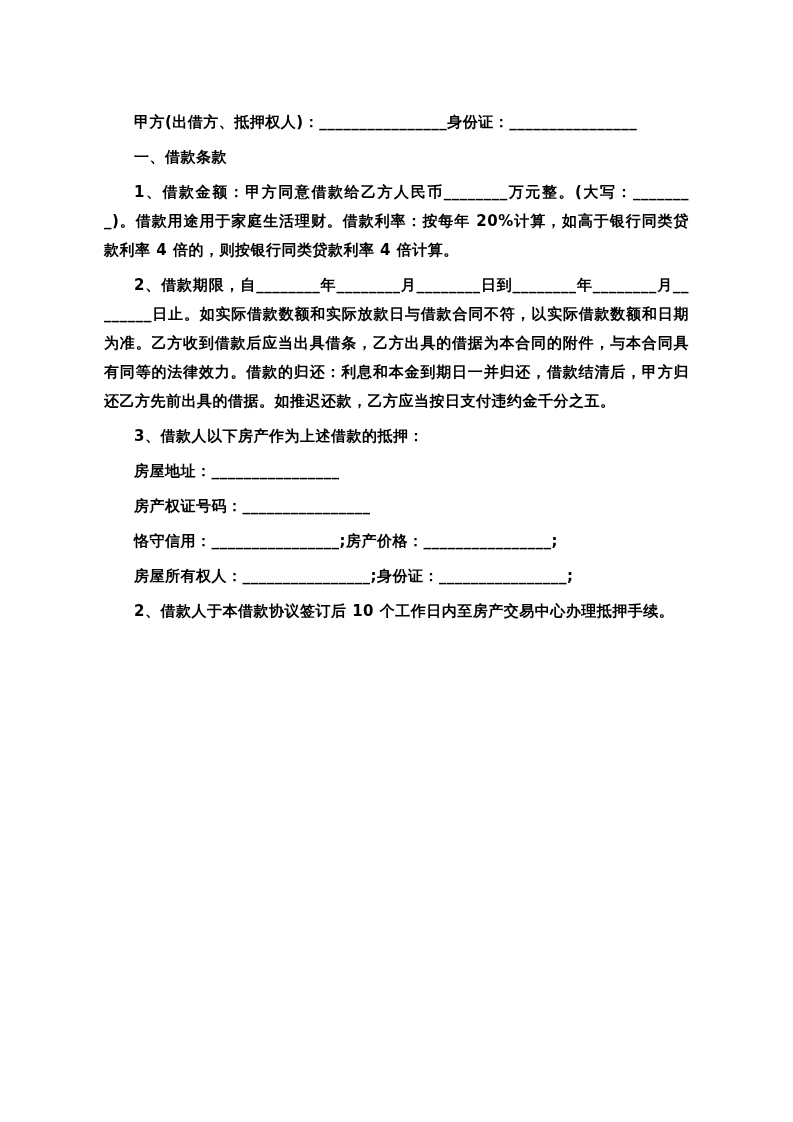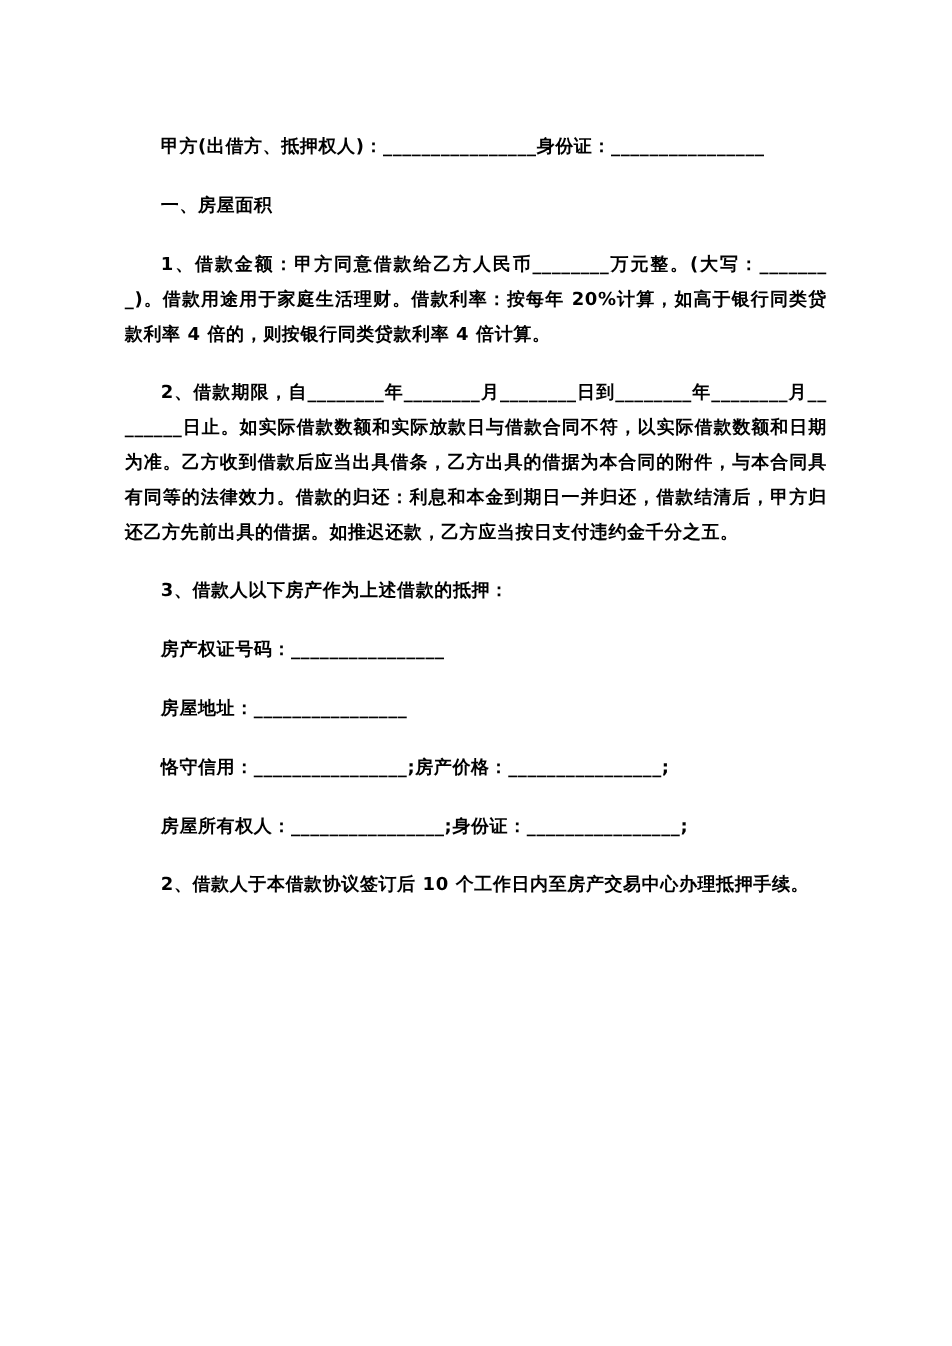--- a/index.html
+++ b/index.html
@@ -18,41 +18,41 @@
     font-weight: bold;
     overflow: hidden;
     box-sizing: border-box;
   }
   .content {
     box-sizing: border-box;
     padding: 108px 104px 60px 104px;
     width: 100%;
   }
   .content p {
-    margin: 20px 0;
+    margin: 6px 0;
     font-size: 15px;
     line-height: 29px;
     text-indent: 2em;
     text-align: justify;
     word-break: break-all;
     letter-spacing: 0.5px;
   }
   .content p:first-child {
     margin-top: 0;
   }
 </style>
 </head>
 <body>
 
 <div class="page">
   <div class="content">
     <p>甲方(出借方、抵押权人)：________________身份证：________________</p>
-    <p>一、房屋面积</p>
+    <p>一、借款条款</p>
     <p>1、借款金额：甲方同意借款给乙方人民币________万元整。(大写：________)。借款用途用于家庭生活理财。借款利率：按每年 20%计算，如高于银行同类贷款利率 4 倍的，则按银行同类贷款利率 4 倍计算。</p>
     <p>2、借款期限，自________年________月________日到________年________月________日止。如实际借款数额和实际放款日与借款合同不符，以实际借款数额和日期为准。乙方收到借款后应当出具借条，乙方出具的借据为本合同的附件，与本合同具有同等的法律效力。借款的归还：利息和本金到期日一并归还，借款结清后，甲方归还乙方先前出具的借据。如推迟还款，乙方应当按日支付违约金千分之五。</p>
     <p>3、借款人以下房产作为上述借款的抵押：</p>
+    <p>房屋地址：________________</p>
     <p>房产权证号码：________________</p>
-    <p>房屋地址：________________</p>
     <p>恪守信用：________________;房产价格：________________;</p>
     <p>房屋所有权人：________________;身份证：________________;</p>
     <p>2、借款人于本借款协议签订后 10 个工作日内至房产交易中心办理抵押手续。</p>
   </div>
 </div>
 
 </body></html>

